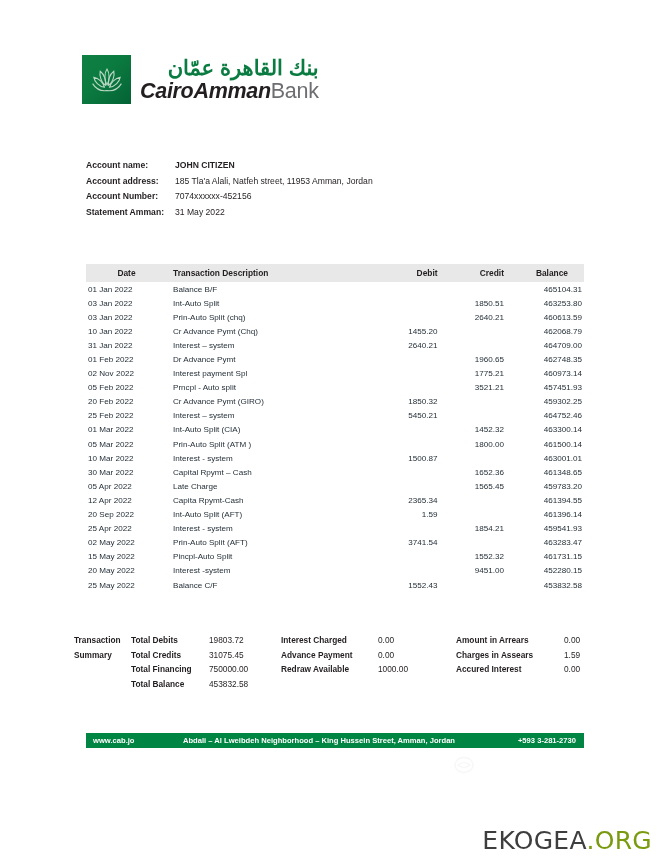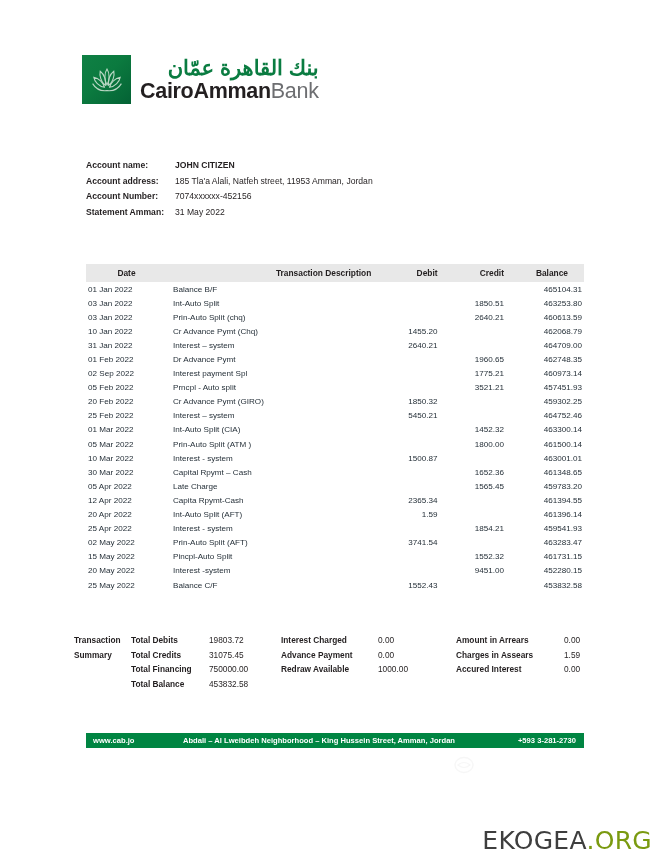--- a/index.html
+++ b/index.html
@@ -59,20 +59,21 @@
   .logo-latin {
     font-size: 21.5px;
     line-height: 25px;
     white-space: nowrap;
     margin-top: -1px;
   }
   .logo-latin .lw-bold {
     color: #231f20;
     font-weight: bold;
     letter-spacing: -0.3px;
+    font-style: italic;
   }
   .logo-latin .lw-light {
     color: #6d6e71;
     font-weight: normal;
     letter-spacing: -0.3px;
   }
 
   
   .acct {
     position: absolute;
@@ -106,21 +107,21 @@
   }
   .txn-table thead th {
     background: #e8e8e8;
     font-weight: bold;
     font-size: 8.4px;
     padding: 4px 0 4px 0;
     color: #231f20;
     border: none;
   }
   .txn-table thead th.h-date { width: 86px; text-align: center; }
-  .txn-table thead th.h-desc { width: 215px; text-align: right; padding-left: 6px; }
+  .txn-table thead th.h-desc { width: 215px; text-align: left; padding-left: 6px; }
   .txn-table thead th.h-debit { width: 72px; text-align: right; padding-right: 8px; }
   .txn-table thead th.h-credit { width: 63px; text-align: right; padding-right: 6px; }
   .txn-table thead th.h-balance { width: 62px; text-align: right; padding-right: 16px; }
 
   .txn-table tbody td {
     padding: 2.55px 0 2.55px 0;
     color: #1f2a33;
     white-space: nowrap;
   }
   .txn-table tbody td.c-date { text-align: left; padding-left: 2px; }
@@ -283,21 +284,21 @@
           <td class="c-balance">464709.00</td>
         </tr>
         <tr>
           <td class="c-date">01 Feb 2022</td>
           <td class="c-desc">Dr Advance Pymt</td>
           <td class="c-debit"></td>
           <td class="c-credit">1960.65</td>
           <td class="c-balance">462748.35</td>
         </tr>
         <tr>
-          <td class="c-date">02 Sep 2022</td>
+          <td class="c-date">02 Nov 2022</td>
           <td class="c-desc">Interest payment Spl</td>
           <td class="c-debit"></td>
           <td class="c-credit">1775.21</td>
           <td class="c-balance">460973.14</td>
         </tr>
         <tr>
           <td class="c-date">05 Feb 2022</td>
           <td class="c-desc">Prncpl  - Auto split</td>
           <td class="c-debit"></td>
           <td class="c-credit">3521.21</td>
@@ -353,21 +354,21 @@
           <td class="c-balance">459783.20</td>
         </tr>
         <tr>
           <td class="c-date">12 Apr 2022</td>
           <td class="c-desc">Capita Rpymt-Cash</td>
           <td class="c-debit">2365.34</td>
           <td class="c-credit"></td>
           <td class="c-balance">461394.55</td>
         </tr>
         <tr>
-          <td class="c-date">20 Apr 2022</td>
+          <td class="c-date">20 Sep 2022</td>
           <td class="c-desc">Int-Auto Split (AFT)</td>
           <td class="c-debit">1.59</td>
           <td class="c-credit"></td>
           <td class="c-balance">461396.14</td>
         </tr>
         <tr>
           <td class="c-date">25 Apr 2022</td>
           <td class="c-desc">Interest - system</td>
           <td class="c-debit"></td>
           <td class="c-credit">1854.21</td>

